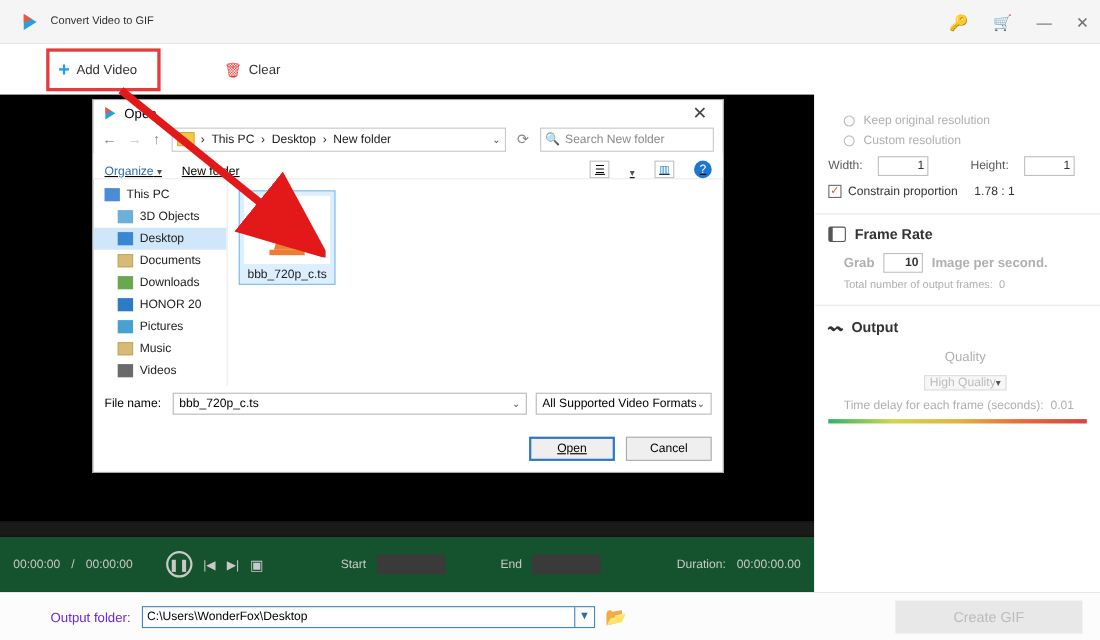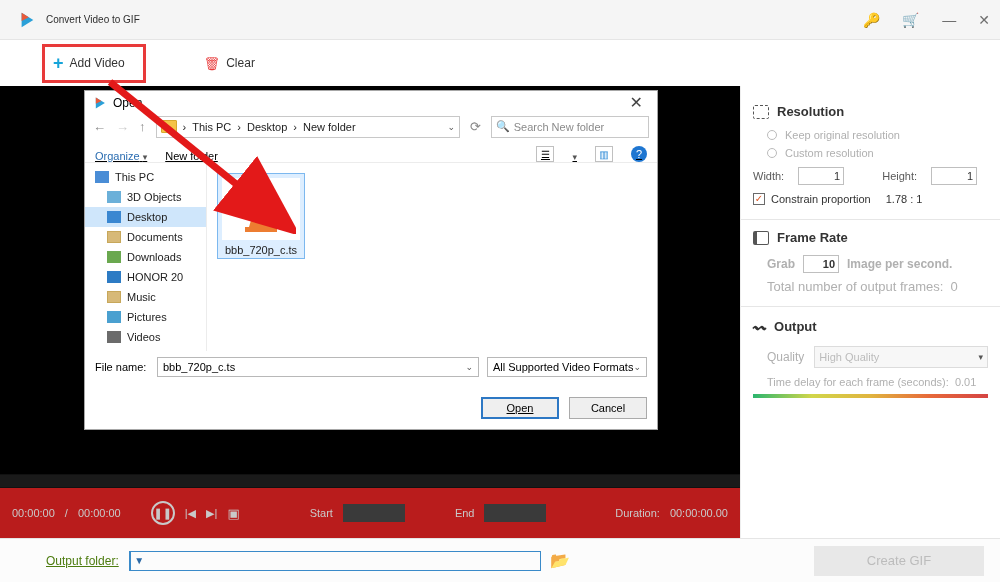--- a/index.html
+++ b/index.html
@@ -35,29 +35,29 @@
   .numbox { width:46px; height:18px; border:1px solid #bfbfbf; text-align:right; padding:0 3px; font-size:11px; line-height:16px; }
   .chkrow { display:flex; align-items:center; gap:6px; margin:6px 0 14px 0; font-size:11px; }
   .chk { width:12px; height:12px; border:1px solid #6a6a6a; display:flex; align-items:center; justify-content:center; font-size:10px; color:#d52; line-height:10px; }
   .divider { height:1px; background:#e6e6e6; margin:8px -12px 10px -12px; }
   .grey { color:#b0b0b0; }
   .qsel { flex:1; height:22px; border:1px solid #dcdcdc; background:#f7f7f7; color:#bcbcbc; font-size:11px; padding:0 4px; display:flex; align-items:center; justify-content:space-between; }
   .gradient { height:4px; margin-top:6px; background:linear-gradient(90deg,#2bb56e,#d1d64a,#e0b43f,#e7693a,#d54443); }
   .sec-icon { width:16px; height:14px; border:1.5px solid #555; border-radius:2px; }
 
   
-  .controls { position:absolute; left:0; right:0; bottom:0; height:64px; background:#b91c1c; color:#c9c9c9; }
+  .controls { position:absolute; left:0; right:0; bottom:0; height:64px; background:#14532d; color:#c9c9c9; }
   .timeline { height:14px; background:#1a1a1a; border-top:1px solid #111; border-bottom:1px solid #111; }
   .controls-row { display:flex; align-items:center; height:50px; padding:0 12px; gap:10px; font-size:11px; }
   .pcirc { width:24px; height:24px; border:2px solid #c9c9c9; border-radius:50%; display:flex; align-items:center; justify-content:center; font-size:11px; }
   .tbox { width:62px; height:18px; background:#3a3a3a; }
 
   
   .footer { height:44px; display:flex; align-items:center; padding:0 16px 0 46px; gap:10px; border-top:1px solid #e5e5e5; background:#fcfcfc; }
-  .footer label { font-size:12px; color:#4d7c0f;text-decoration:underline; }
+  .footer label { font-size:12px; color:#6d28d9; }
   .outbox { flex:0 0 412px; height:20px; border:1px solid #3a8ac9; display:flex; align-items:center; }
   .outbox input { border:none; flex:1; font-size:11px; padding:0 4px; outline:none; }
   .outbox .dd { width:18px; height:18px; border-left:1px solid #3a8ac9; display:flex; align-items:center; justify-content:center; color:#2d6aa6; font-size:10px; }
   .creategif { margin-left:auto; width:170px; height:30px; background:#e8e8e8; color:#bcbcbc; display:flex; align-items:center; justify-content:center; font-size:13px; }
 
   
   .opendlg { position:absolute; left:84px; top:90px; width:574px; height:340px; background:#fff; border:1px solid #a7a7a7; box-shadow:4px 6px 12px rgba(0,0,0,.25); display:flex; flex-direction:column; }
   .dlg-title { height:28px; display:flex; align-items:center; padding:0 8px; }
   .dlg-title .logo { width:14px; height:14px; margin-right:6px; }
   .dlg-title .t { font-size:12px; flex:1; }
@@ -144,24 +144,20 @@
         <span>End</span>
         <div class="tbox"></div>
         <span style="flex:1"></span>
         <span>Duration:</span>
         <span>00:00:00.00</span>
       </div>
     </div>
   </div>
 
   <div class="sidepanel">
-    <div class="sec-head">
-        <span class="sec-icon" style="border-style:dashed;"></span>
-        <span>Resolution</span>
-      </div>
     <div class="radio-row">
         <span class="radio"></span>
         <span>Keep original resolution</span>
       </div>
     <div class="radio-row">
         <span class="radio"></span>
         <span>Custom resolution</span>
       </div>
     <div class="dim-row">
       <label>Width:</label>
@@ -175,48 +171,49 @@
     <div class="divider"></div>
     <div class="sec-head">
         <span class="sec-icon" style="border-left:4px solid #555;"></span>
         <span>Frame Rate</span>
       </div>
     <div style="display:flex;align-items:center;gap:8px;margin:4px 0 6px 14px;font-weight:bold;" class="grey">
       <span>Grab</span>
       <div class="numbox" style="color:#333;width:36px;">10</div>
       <span>Image per second.</span>
     </div>
-    <div class="grey" style="margin:4px 0 12px 14px; font-size:13px;">
+    <div class="grey" style="margin:4px 0 12px 14px; font-size:10px;">
       <span>Total number of output frames:</span>&nbsp;
       <span>0</span>
     </div>
 
     <div class="divider"></div>
     <div class="sec-head">
         <span style="font-size:13px;">〰</span>
         <span>Output</span>
       </div>
-    <div style="display:flex;align-items:center;gap:10px;margin:4px 0 8px 14px;">
+    <div style="display:flex;align-items:center;gap:10px;margin:4px 0 8px 14px;flex-direction:column;">
       <span class="grey">Quality</span>
       <div class="qsel">
           <span>High Quality</span>
           <span class="caret-dn">▾</span>
         </div>
     </div>
     <div class="grey" style="margin:4px 0 4px 14px; font-size:11px;">
       <span>Time delay for each frame (seconds):</span>&nbsp;
       <span>0.01</span>
     </div>
     <div class="gradient"></div>
   </div>
 </div>
 
 <div class="footer">
   <label>Output folder:</label>
   <div class="outbox">
+    <input value="C:\Users\WonderFox\Desktop" style="">
     <div class="dd">▼</div>
   </div>
   <span style="color:#2d8ad6;font-size:16px;">📂</span>
   <div class="creategif">Create GIF</div>
 </div>
 
 <div class="opendlg">
   <div class="dlg-title">
     <svg class="logo logo-svg" viewBox="0 0 20 20">
         <path d="M4 2 L17 10 L4 18 Z" fill="#2aa0d8"></path>
@@ -275,26 +272,26 @@
         </div>
       <div class="row child">
           <span class="ico" style="background:#6aa84f;"></span>
           <span>Downloads</span>
         </div>
       <div class="row child">
           <span class="ico" style="background:#2d7bc4;"></span>
           <span>HONOR 20</span>
         </div>
       <div class="row child">
+          <span class="ico" style="background:#4aa0d0;"></span>
+          <span>Pictures</span>
+        </div>
+      <div class="row child">
           <span class="ico" style="background:#d7b978;border:1px solid #c7a75a;"></span>
           <span>Music</span>
-        </div>
-      <div class="row child">
-          <span class="ico" style="background:#4aa0d0;"></span>
-          <span>Pictures</span>
         </div>
       <div class="row child">
           <span class="ico" style="background:#6b6b6b;"></span>
           <span>Videos</span>
         </div>
     </div>
     <div class="filepane">
       <div class="thumb">
         <div class="timg">
           <svg width="56" height="56" viewBox="0 0 56 56">

